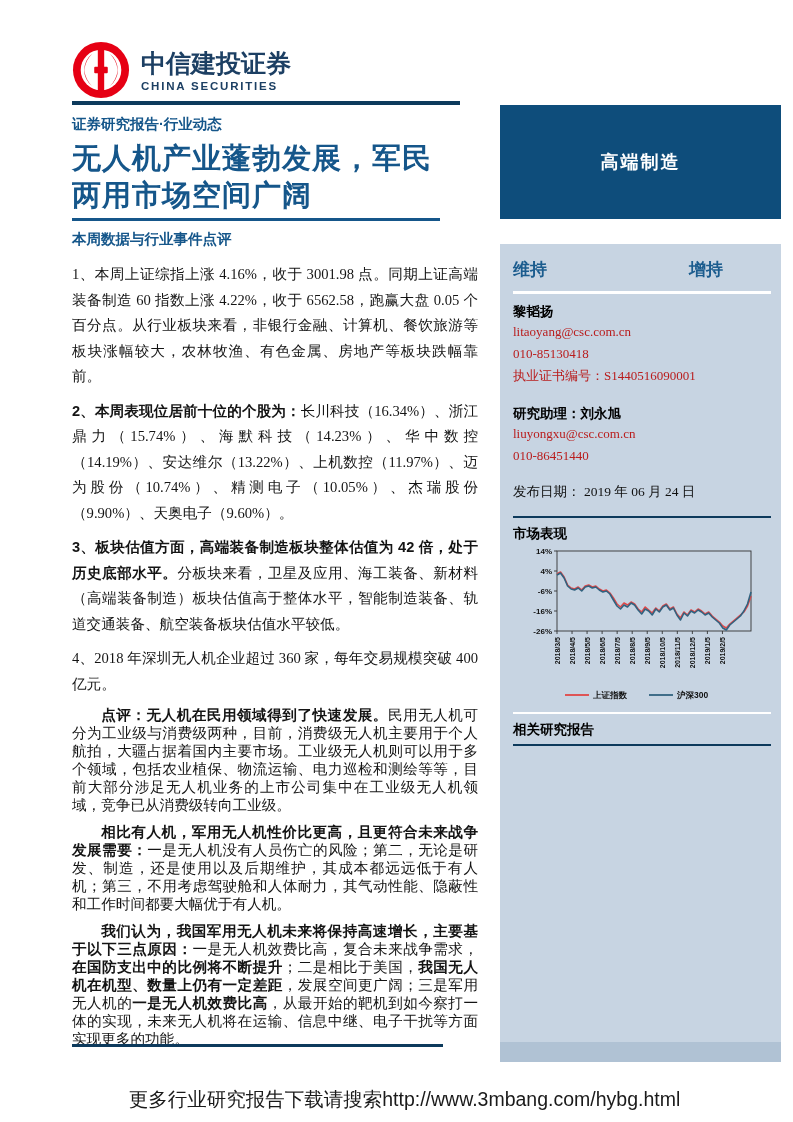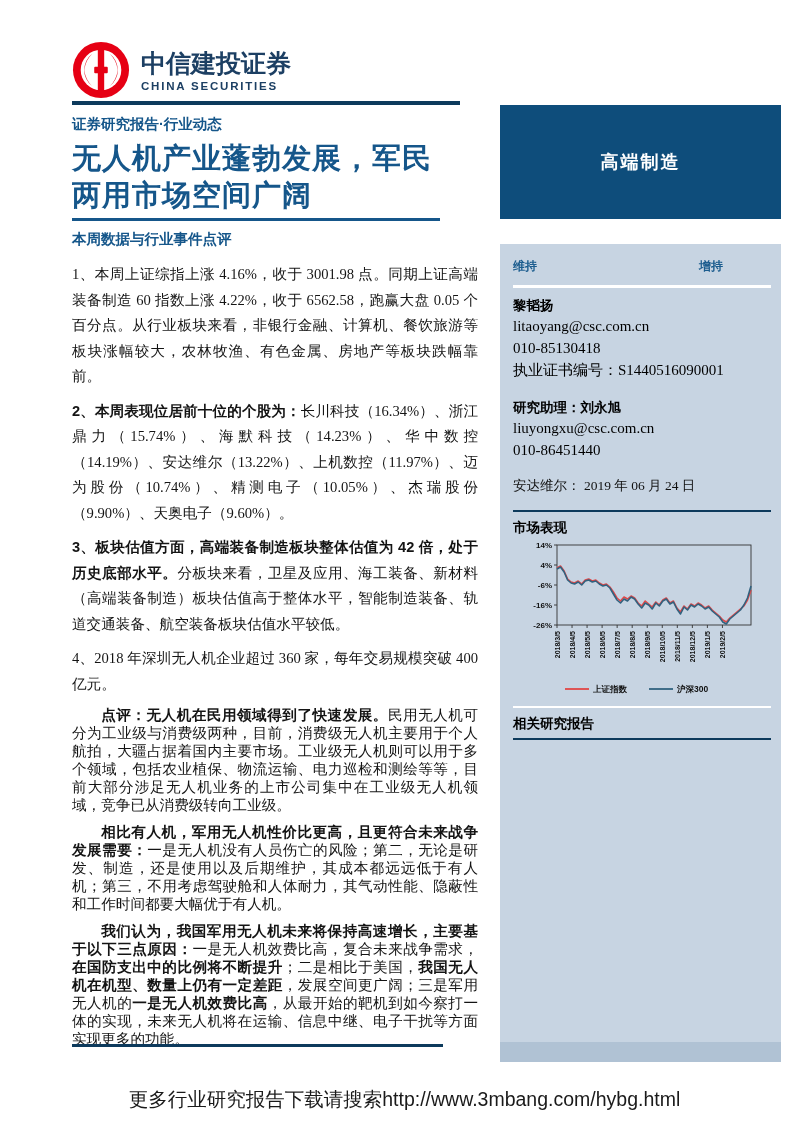--- a/index.html
+++ b/index.html
@@ -31,25 +31,25 @@
   
   .side{position:absolute;left:500px;top:105px;width:281px;}
   .industry-box{height:114px;background:#0e4d7b;color:#fff;display:flex;align-items:center;
                 justify-content:center;font-size:18px;font-weight:700;letter-spacing:2px;
                 font-family:"Liberation Sans","DejaVu Sans",sans-serif;}
   .panel{margin-top:25px;background:#c7d4e2;height:818px;box-sizing:border-box;
          padding:12px 10px 0 13px;position:relative;}
   .panel-bottom{position:absolute;left:0;bottom:0;width:100%;height:20px;background:#b0c2d4;}
   .rating-row{display:flex;justify-content:space-between;padding-right:48px;
               font-family:"Liberation Sans","DejaVu Sans",sans-serif;
-              font-weight:700;font-size:12px;color:#1b5c8e;margin-top:2px;}
+              font-weight:700;font-size:17px;color:#1b5c8e;margin-top:2px;}
   .white-rule{height:2.5px;background:#fff;margin-top:10px;}
   .analyst-name{margin-top:9px;font-family:"Liberation Sans","DejaVu Sans",sans-serif;
                 font-weight:700;font-size:13.5px;color:#000;}
-  .contact{font-size:15px;line-height:22px;color:#000000;}
+  .contact{font-size:13px;line-height:22px;color:#b91c1c;}
   .mt{margin-top:18px;}
   .pubdate{margin-top:16px;font-size:13.5px;color:#111;}
   .dark-rule{height:2px;background:#0d3a5c;margin-top:15px;}
   .section-title{margin-top:7px;font-family:"Liberation Sans","DejaVu Sans",sans-serif;
                  font-weight:700;font-size:13.5px;color:#000;}
   #market-chart{display:block;margin-top:4px;width:252px;height:157px;}
   .white-rule2{height:2.5px;background:#fff;margin-top:8px;}
   .dark-rule2{height:2px;background:#0d3a5c;margin-top:5px;}
 
   
@@ -116,21 +116,21 @@
 
       <div class="analyst-name">黎韬扬</div>
       <div class="contact">litaoyang@csc.com.cn</div>
       <div class="contact">010-85130418</div>
       <div class="contact">执业证书编号：S1440516090001</div>
 
       <div class="analyst-name mt">研究助理：刘永旭</div>
       <div class="contact">liuyongxu@csc.com.cn</div>
       <div class="contact">010-86451440</div>
 
-      <div class="pubdate"><span>安达维尔：</span>&nbsp;<span>2019 年 06 月 24 日</span></div>
+      <div class="pubdate"><span>发布日期：</span>&nbsp;<span>2019 年 06 月 24 日</span></div>
 
       <div class="dark-rule"></div>
       <div class="section-title">市场表现</div>
 
       <svg id="market-chart" viewBox="0 0 252 157">
           <rect x="44" y="4" width="194" height="80" fill="none" stroke="#333333" stroke-width="0.9"></rect>
           <line x1="41" y1="4" x2="44" y2="4" stroke="#333333" stroke-width="0.9"></line>
           <text x="39" y="6.8" text-anchor="end" font-size="8" font-weight="bold" fill="#111111" font-family="Liberation Sans, DejaVu Sans, sans-serif">14%</text>
           <line x1="41" y1="24" x2="44" y2="24" stroke="#333333" stroke-width="0.9"></line>
           <text x="39" y="26.8" text-anchor="end" font-size="8" font-weight="bold" fill="#111111" font-family="Liberation Sans, DejaVu Sans, sans-serif">4%</text>

